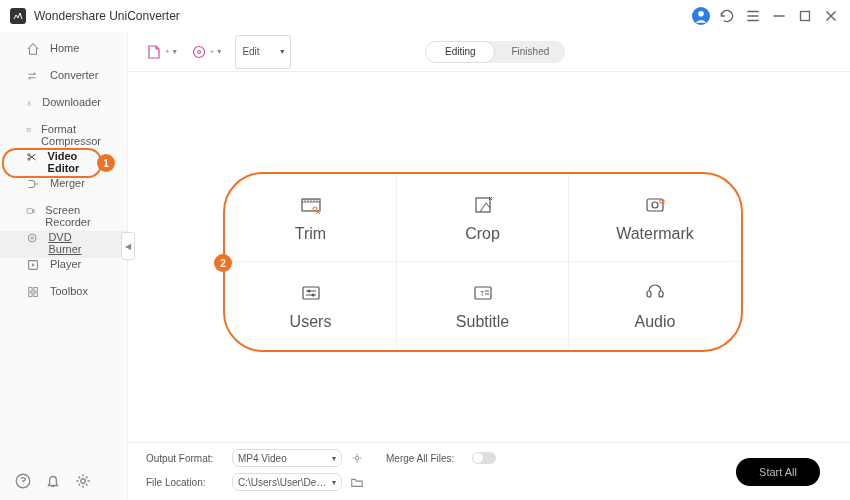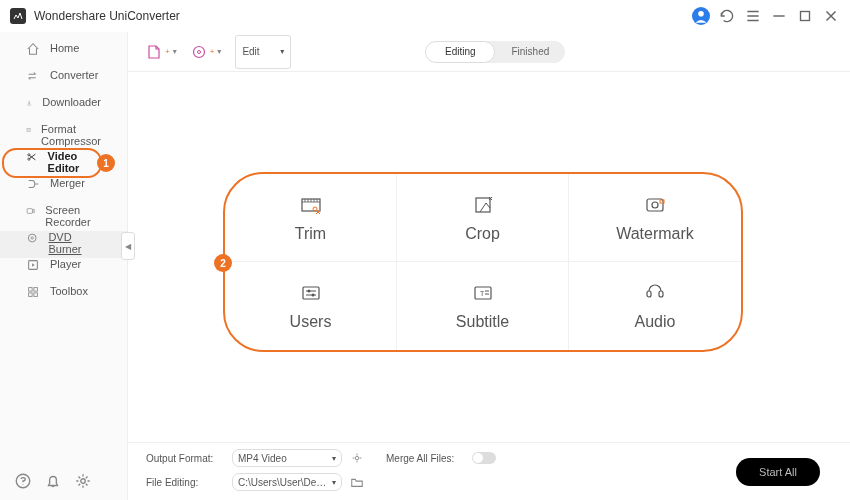--- a/index.html
+++ b/index.html
@@ -328,21 +328,21 @@
         <div class="ficon">
             <svg viewBox="0 0 16 16">
               <circle cx="8" cy="8" r="2" stroke="currentColor" fill="none"></circle>
               <path d="M8 3 V5 M8 11 V13 M3 8 H5 M11 8 H13" stroke="currentColor"></path>
             </svg>
           </div>
         <label style="margin-left:14px">Merge All Files:</label>
         <div class="toggle"></div>
       </div>
       <div class="frow">
-        <label>File Editing:</label>
+        <label>File Location:</label>
         <div class="fselect">
           <span style="white-space:nowrap;overflow:hidden;text-overflow:ellipsis;max-width:90px">C:\Users\User\Desktop</span>
           <span style="font-size:8px">▾</span>
         </div>
         <div class="ficon">
             <svg viewBox="0 0 16 16">
               <path d="M2 5 H6 L7 7 H14 V13 H2 Z" stroke="currentColor" fill="none" stroke-width="1.2"></path>
             </svg>
           </div>
       </div>

